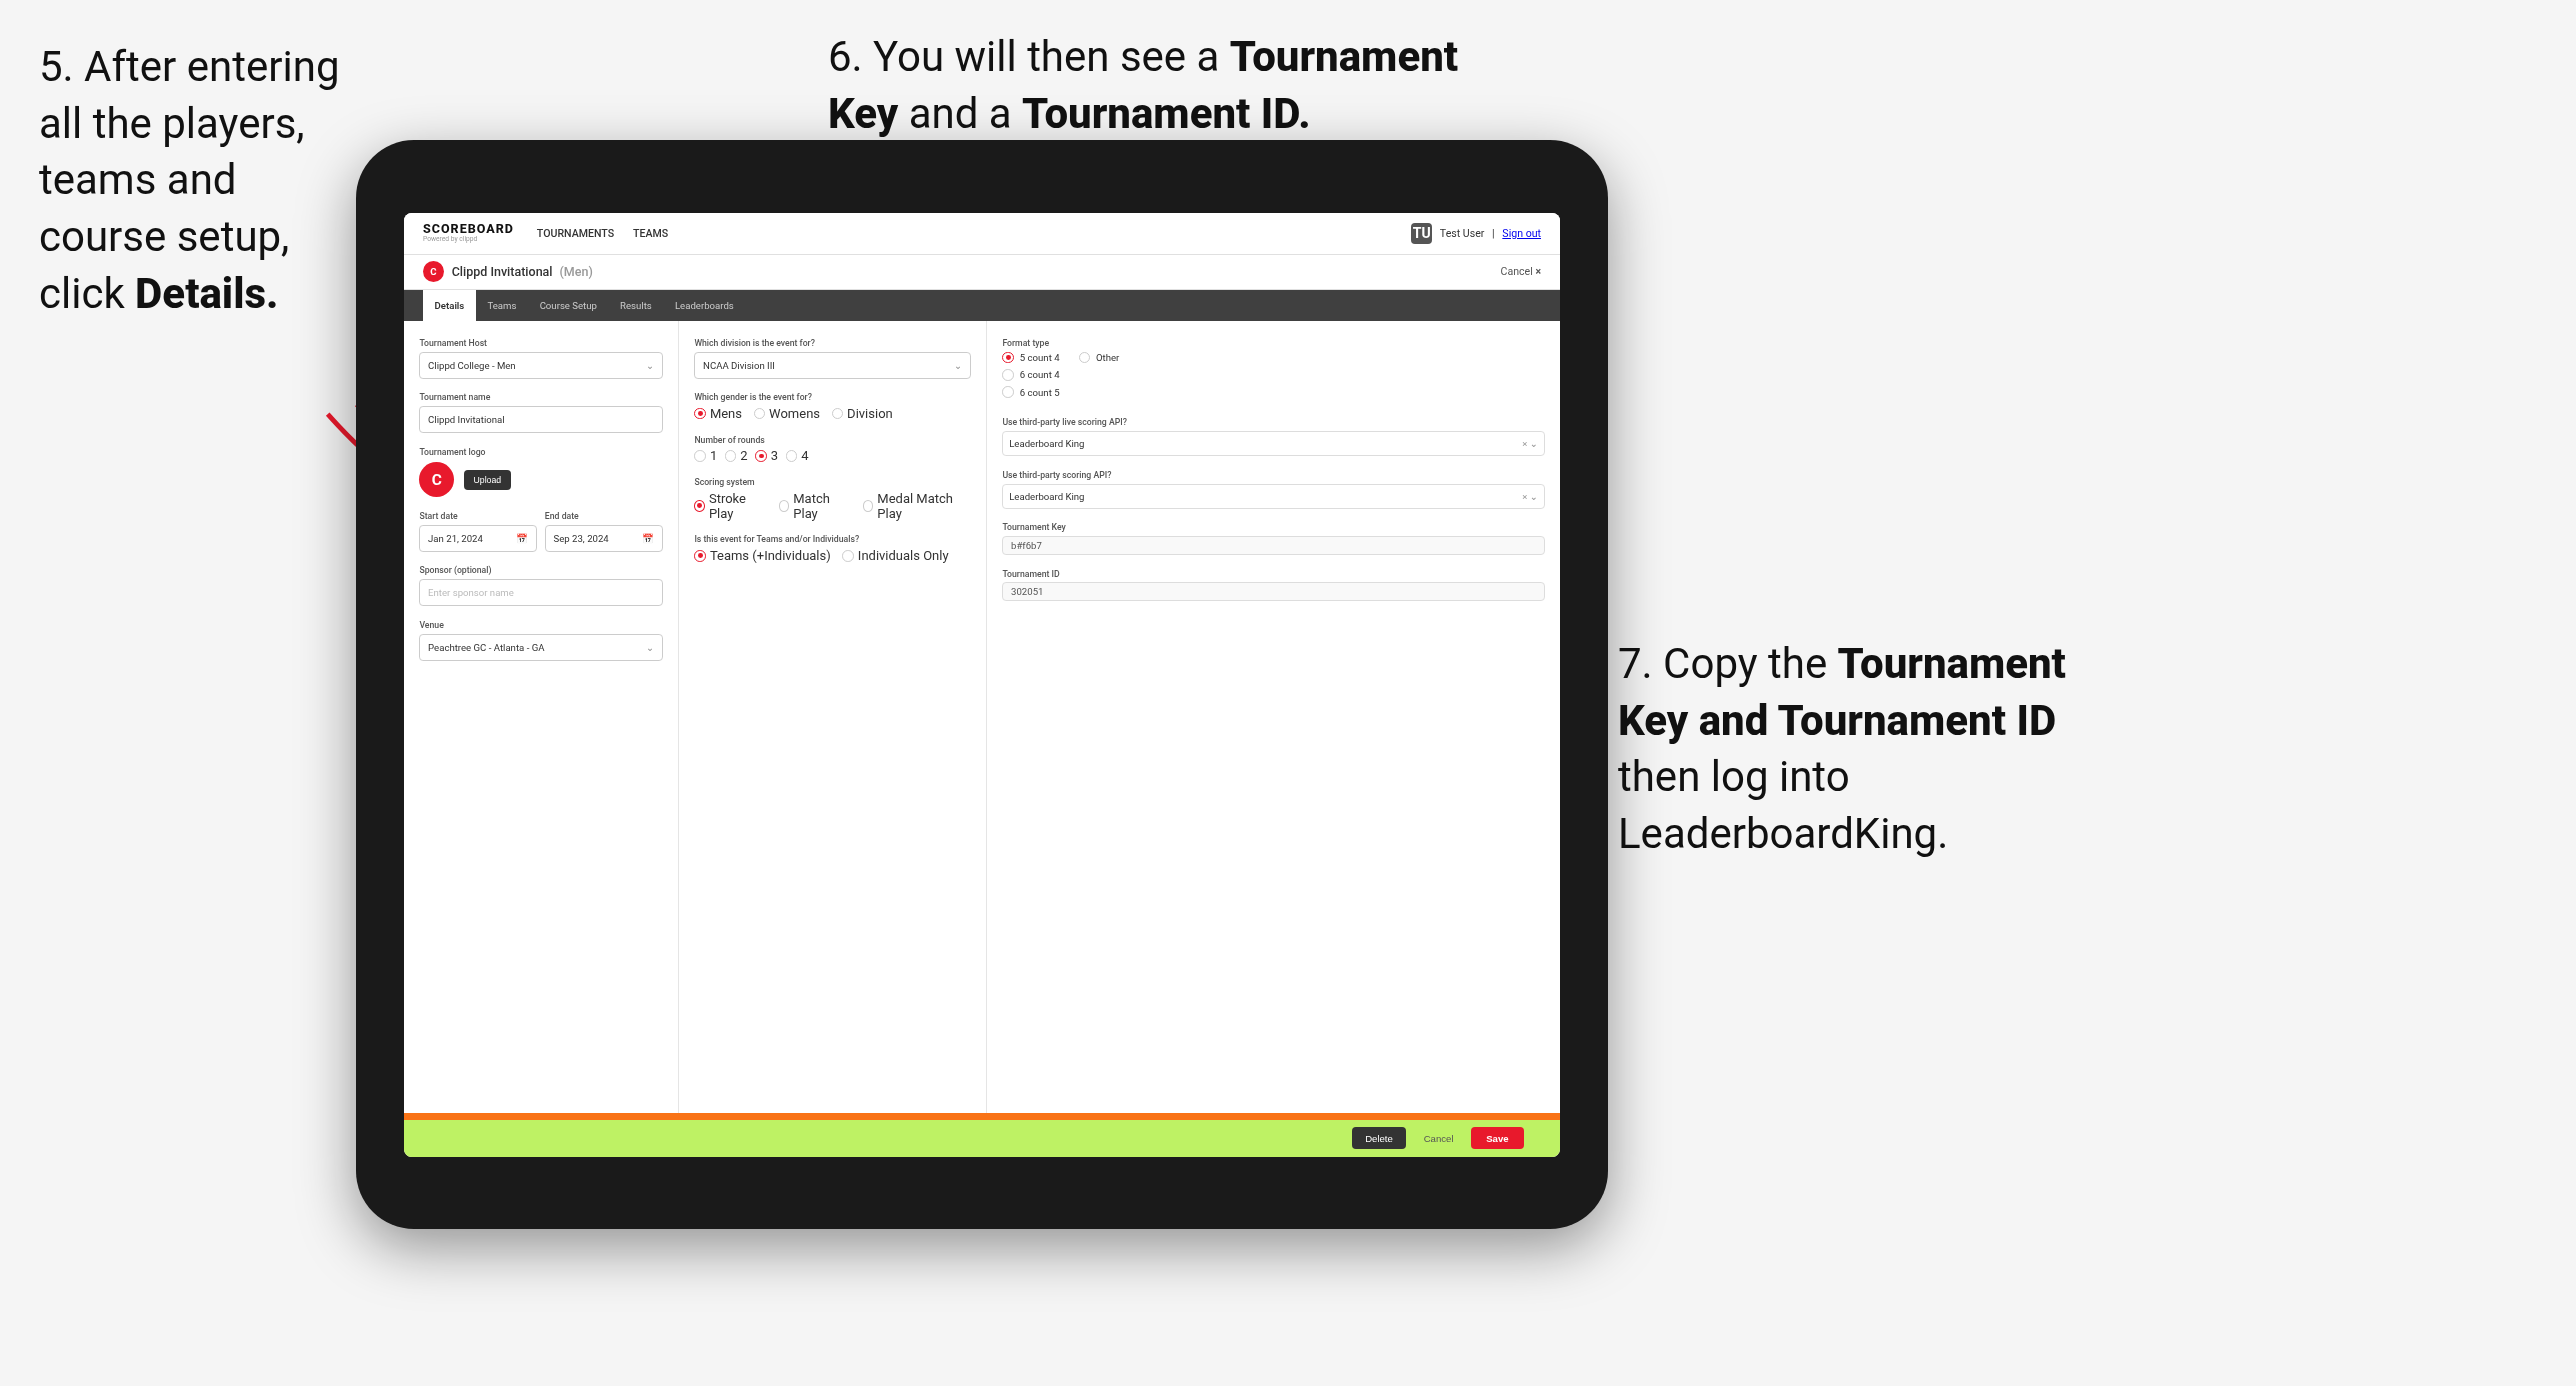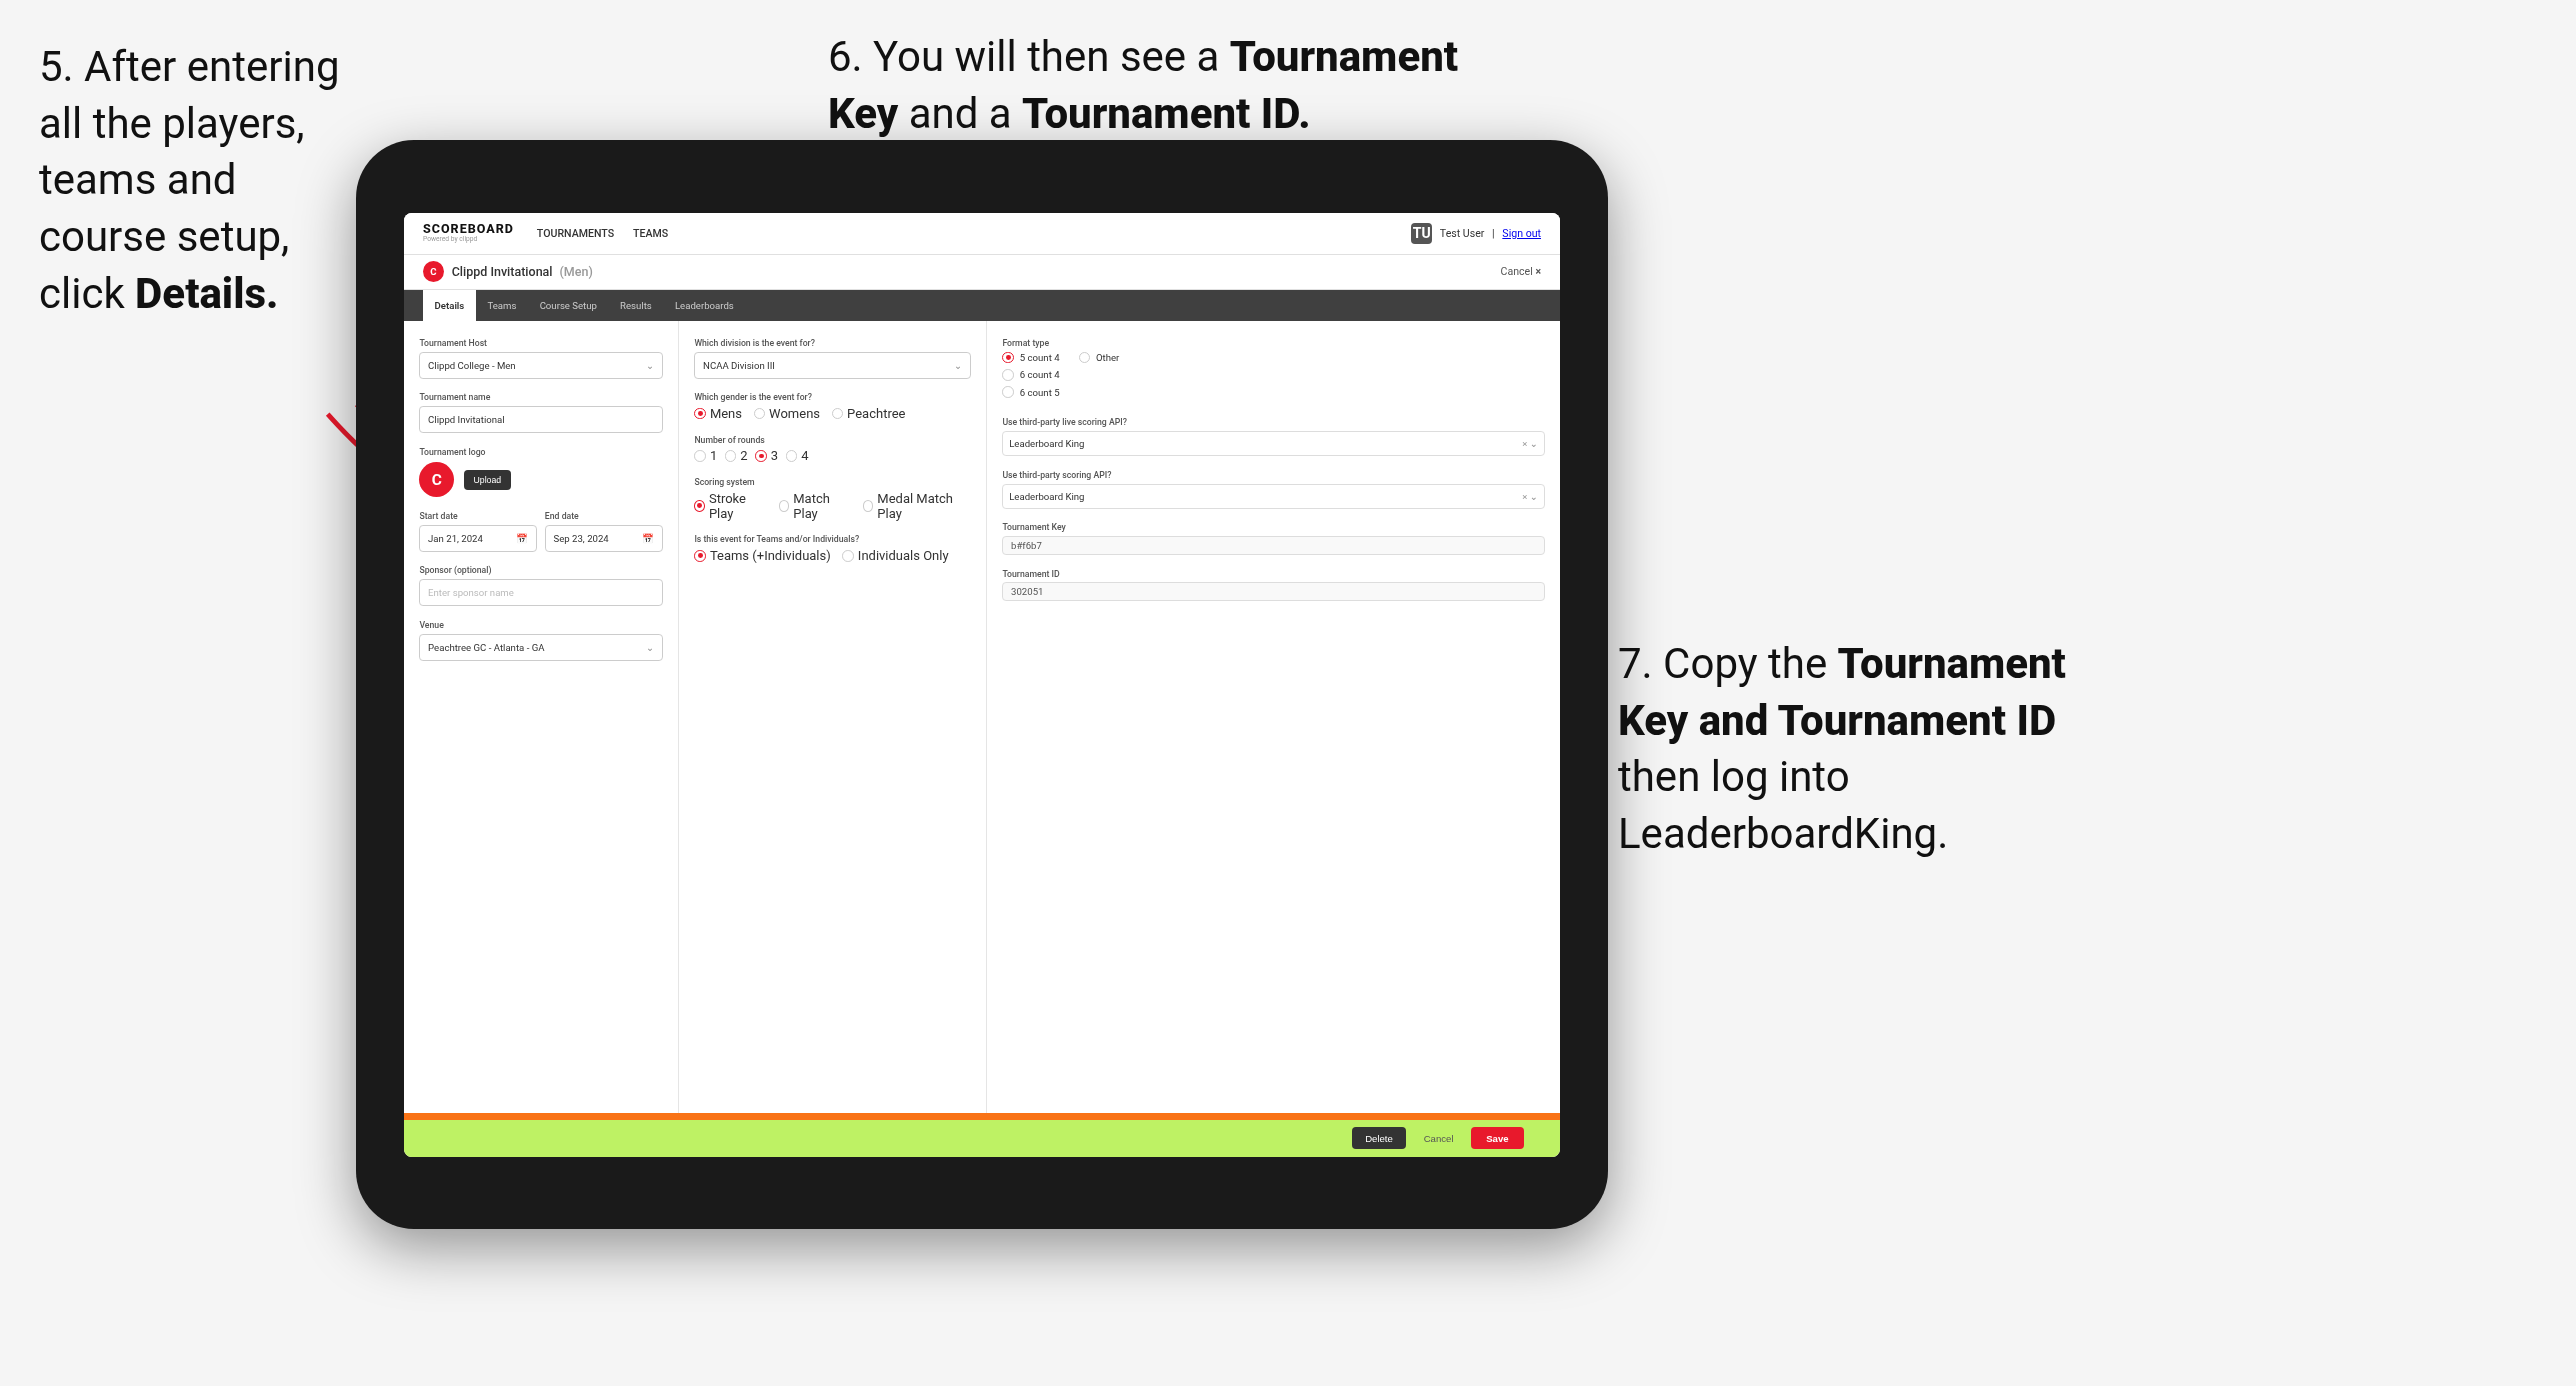--- a/index.html
+++ b/index.html
@@ -576,21 +576,21 @@
             <div class="radio-item">
               <div class="radio-dot selected"></div>
               <span>Mens</span>
             </div>
             <div class="radio-item">
               <div class="radio-dot"></div>
               <span>Womens</span>
             </div>
             <div class="radio-item">
               <div class="radio-dot"></div>
-              <span>Peachtree</span>
+              <span>Division</span>
             </div>
           </div>
         </div>
 
         <div class="field-group">
           <div class="field-label">Number of rounds</div>
           <div class="rounds-group">
             <div class="radio-item">
               <div class="radio-dot"></div>
               <span>1</span>

